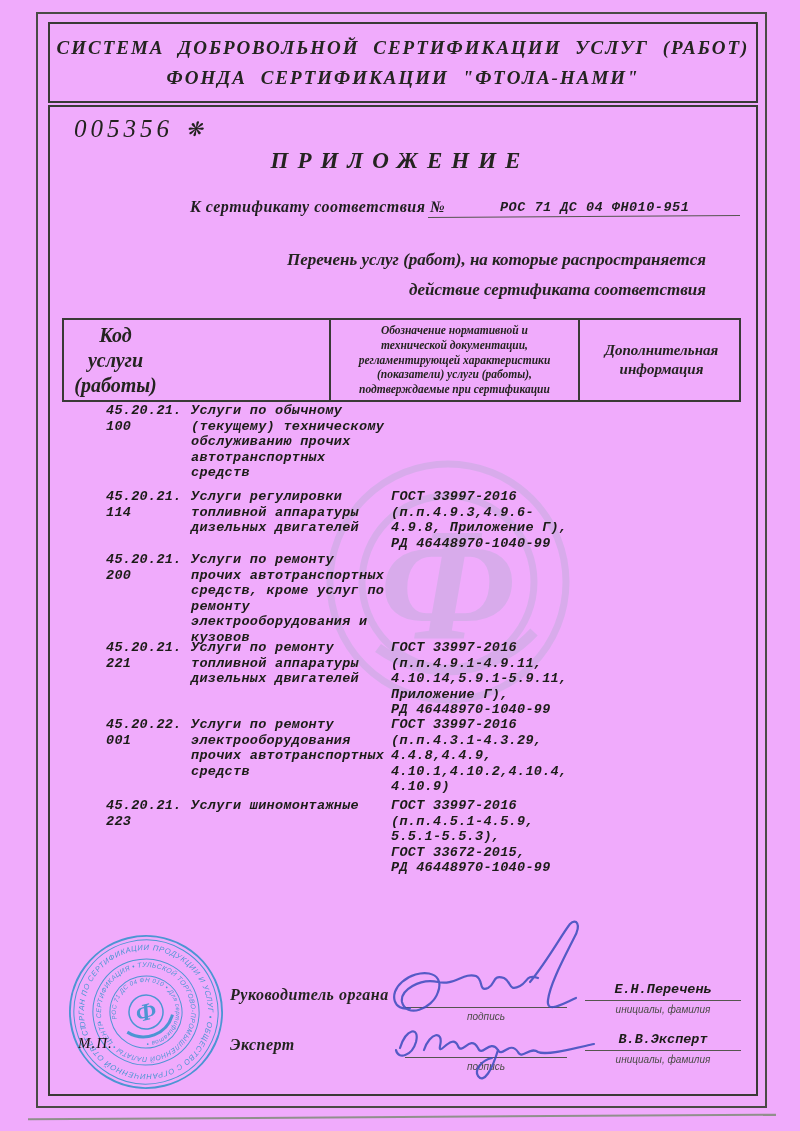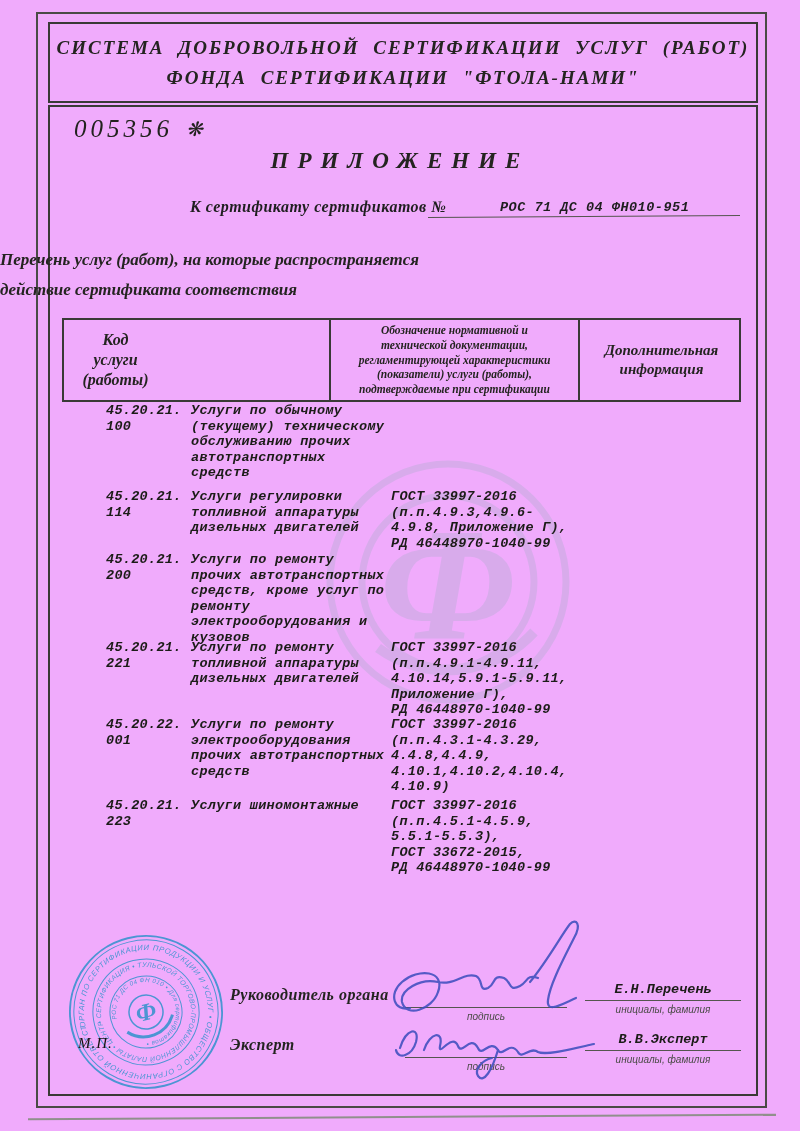--- a/index.html
+++ b/index.html
@@ -18,27 +18,27 @@
   .sys-line{font-size:19px;font-weight:bold;letter-spacing:2px;word-spacing:7px;line-height:1.55;color:#242420;}
 
   .form-number{left:74px;top:115px;font-size:25px;letter-spacing:4px;color:#22221e;}
   .form-mark{left:186px;top:117px;font-size:20px;color:#22221e;}
   .doc-title{left:0;top:148px;width:800px;text-align:center;font-size:23px;font-weight:bold;letter-spacing:9px;color:#242420;}
 
   .cert-line-label{left:190px;top:198px;font-size:16px;font-weight:bold;letter-spacing:0.5px;}
   .cert-underline{left:428px;top:216px;width:312px;height:1px;background:#55554f;transform:rotate(-0.4deg);}
   .cert-number{left:500px;top:200px;font-family:"Liberation Mono", monospace;font-size:13.5px;font-weight:bold;letter-spacing:0.5px;}
 
-  .scope{left:0;top:245px;width:706px;text-align:left;font-size:17px;font-weight:bold;line-height:1.75;color:#242420;}
+  .scope{left:0;top:245px;width:706px;text-align:right;font-size:17px;font-weight:bold;line-height:1.75;color:#242420;}
 
   
   .thead{left:62px;top:318px;width:679px;height:84px;border:2px solid #3a3a36;box-sizing:border-box;}
   .th{position:absolute;top:0;height:100%;display:flex;align-items:center;justify-content:center;
       text-align:center;font-weight:bold;color:#242420;box-sizing:border-box;}
-  .th1{left:0;width:103px;font-size:16px;line-height:1.25;}
+  .th1{left:0;width:103px;font-size:20px;line-height:1.25;}
   .th2{left:101px;width:164px;font-size:15px;line-height:1.3;border-left:2px solid #3a3a36;}
   .th3{left:265px;width:249px;font-size:11.5px;line-height:1.3;border-left:2px solid #3a3a36;}
   .th4{left:514px;width:165px;font-size:15px;line-height:1.3;border-left:2px solid #3a3a36;}
 
   
   .tbody{position:absolute;left:16px;top:0;width:800px;height:1131px;pointer-events:none;}
   .cell{position:absolute;font-family:"Liberation Mono", monospace;font-size:13.5px;line-height:15.6px;
         color:#1c1c18;font-weight:600;letter-spacing:0.3px;}
   .c-code{left:90px;width:80px;}
   .c-name{left:175px;width:205px;}
@@ -86,21 +86,21 @@
       <circle cx="130" cy="130" r="86"></circle>
       <path d="M60,196 A118,118 0 0,0 216,180" stroke-width="10"></path>
     </g>
     <text x="130" y="186" text-anchor="middle" font-family="Liberation Serif, serif" font-size="160" font-weight="bold" fill="#5fae99">Ф</text>
   </svg>
 
   <div class="abs form-number">005356</div>
   <div class="abs form-mark">❋</div>
   <div class="abs doc-title">ПРИЛОЖЕНИЕ</div>
 
-  <div class="abs cert-line-label">К сертификату сертификатов №</div>
+  <div class="abs cert-line-label">К сертификату соответствия №</div>
   <div class="abs cert-underline"></div>
   <div class="abs cert-number">РОС 71 ДС 04 ФН010-951</div>
 
   <div class="abs scope">
     <div>Перечень услуг (работ), на которые распространяется</div>
     <div>действие сертификата соответствия</div>
   </div>
 
   <div class="abs thead">
     <div class="th th1 pre">Код

